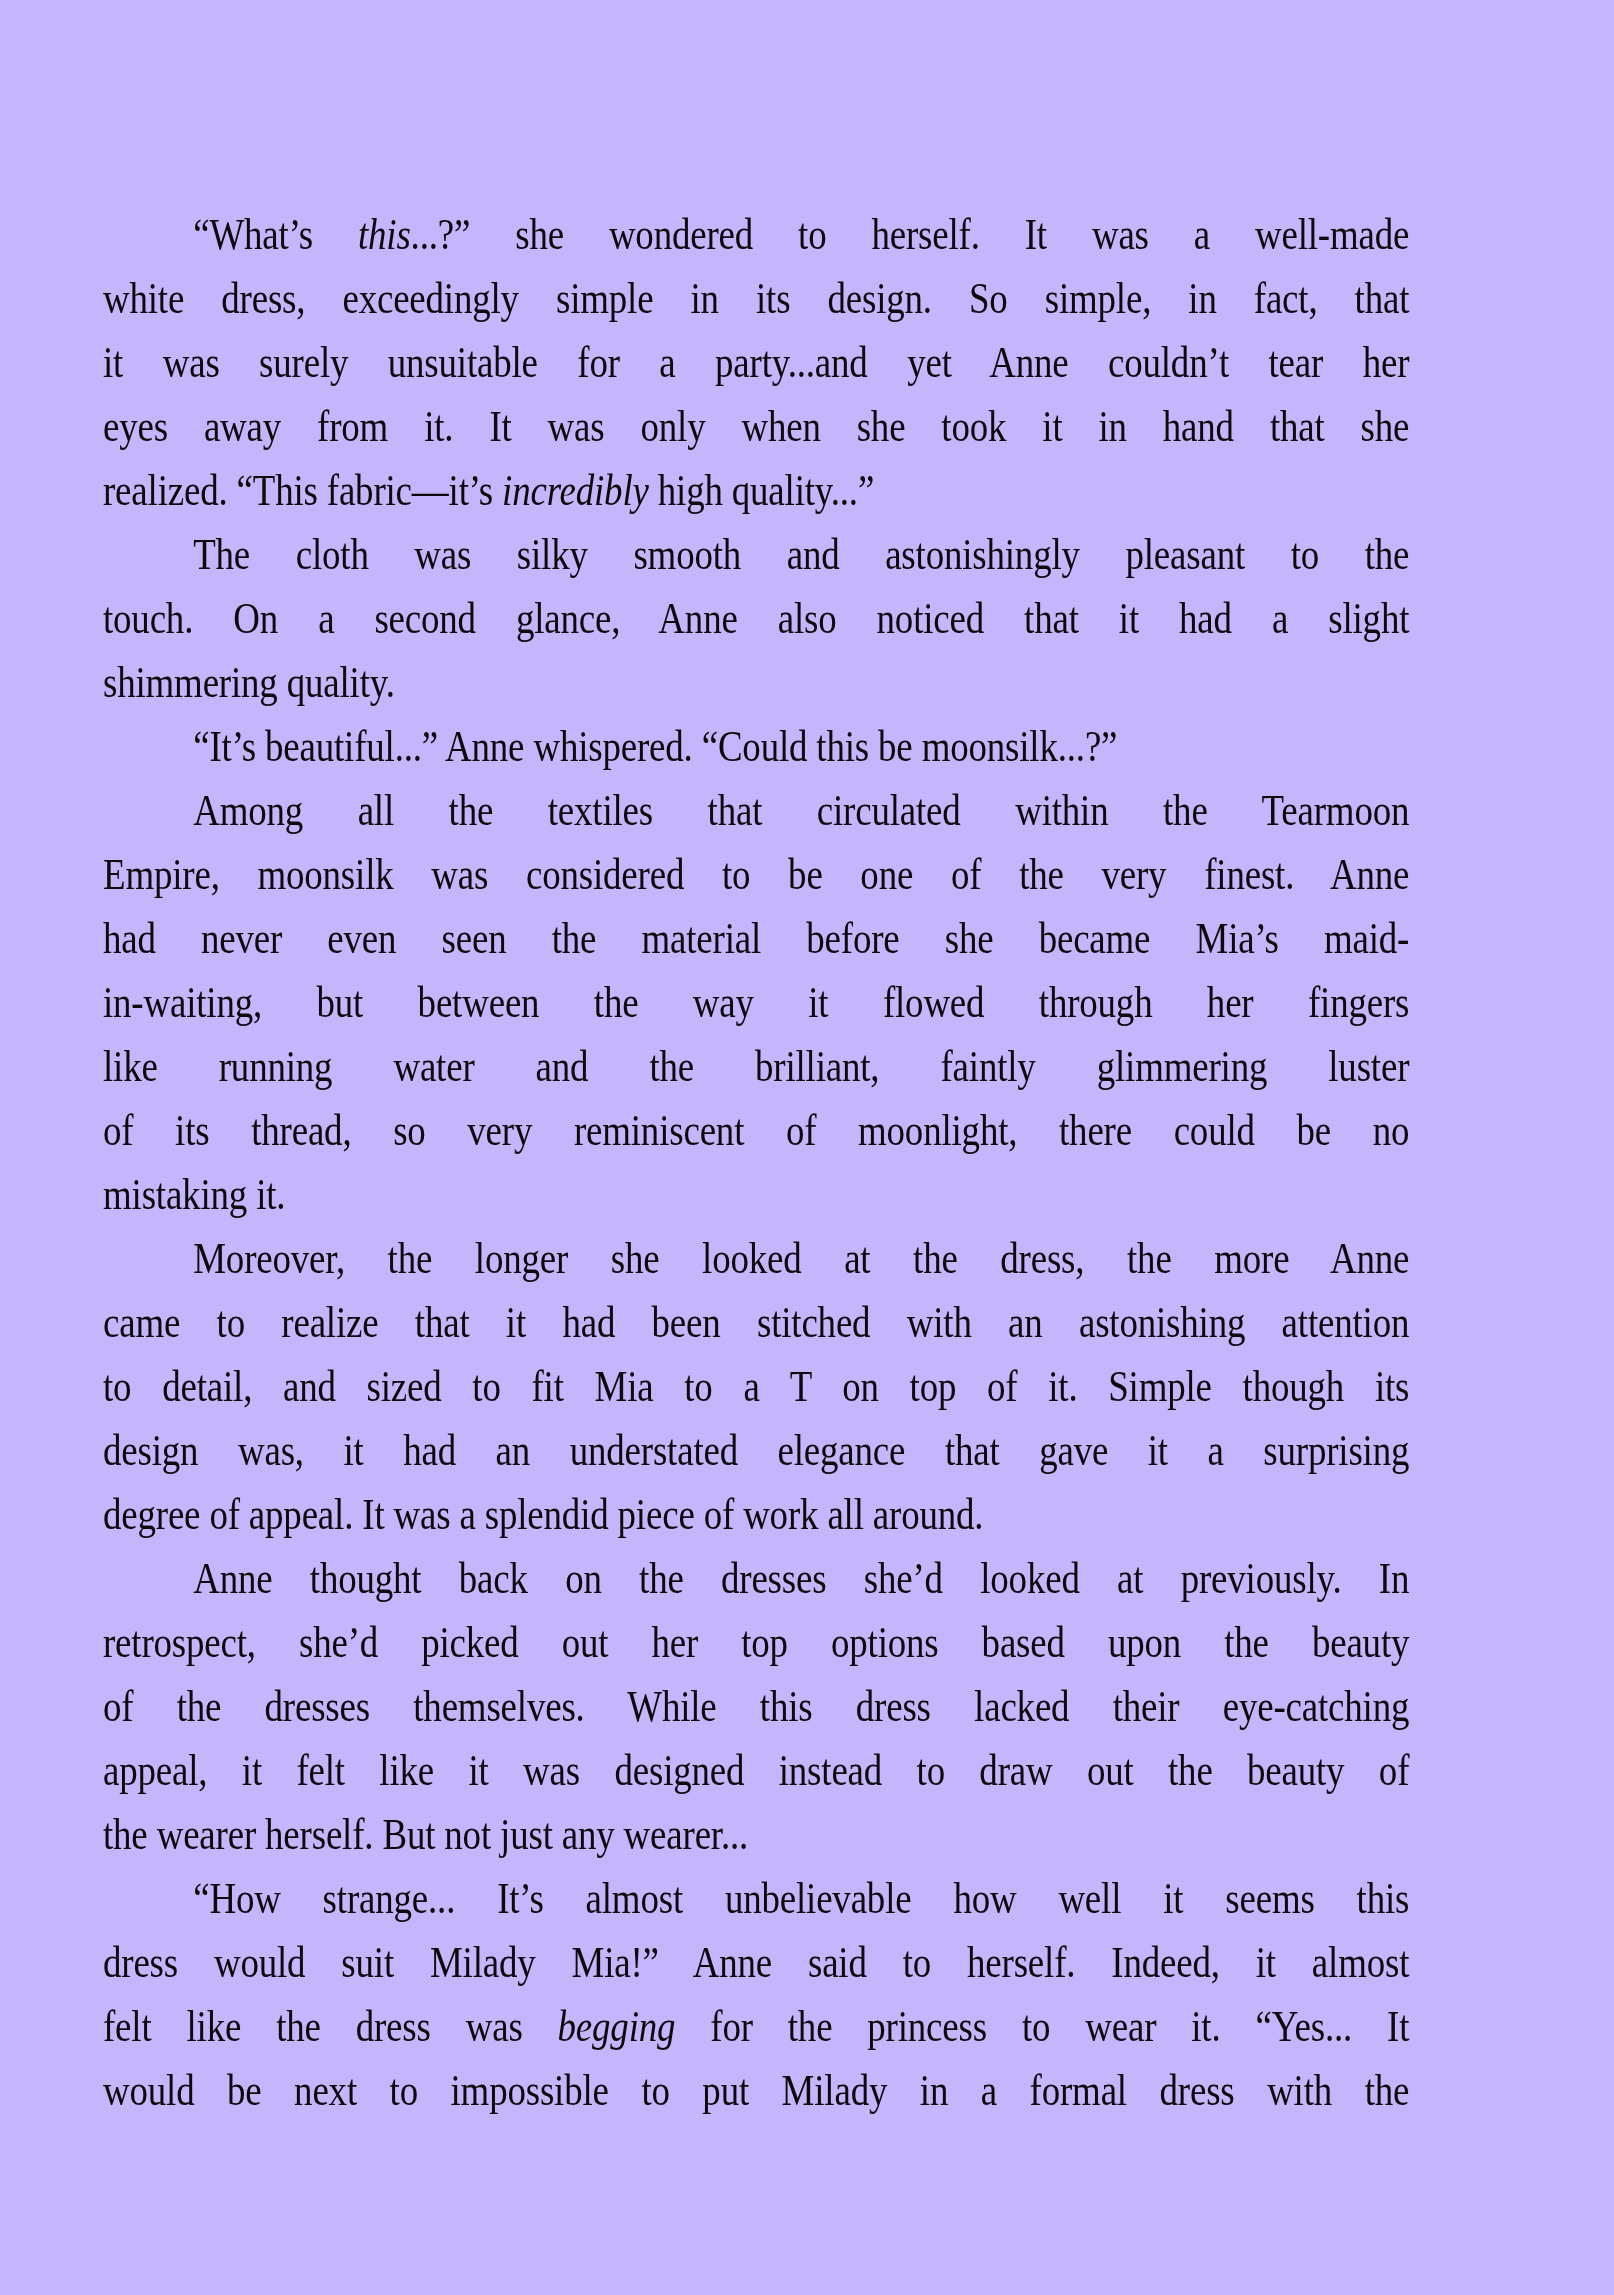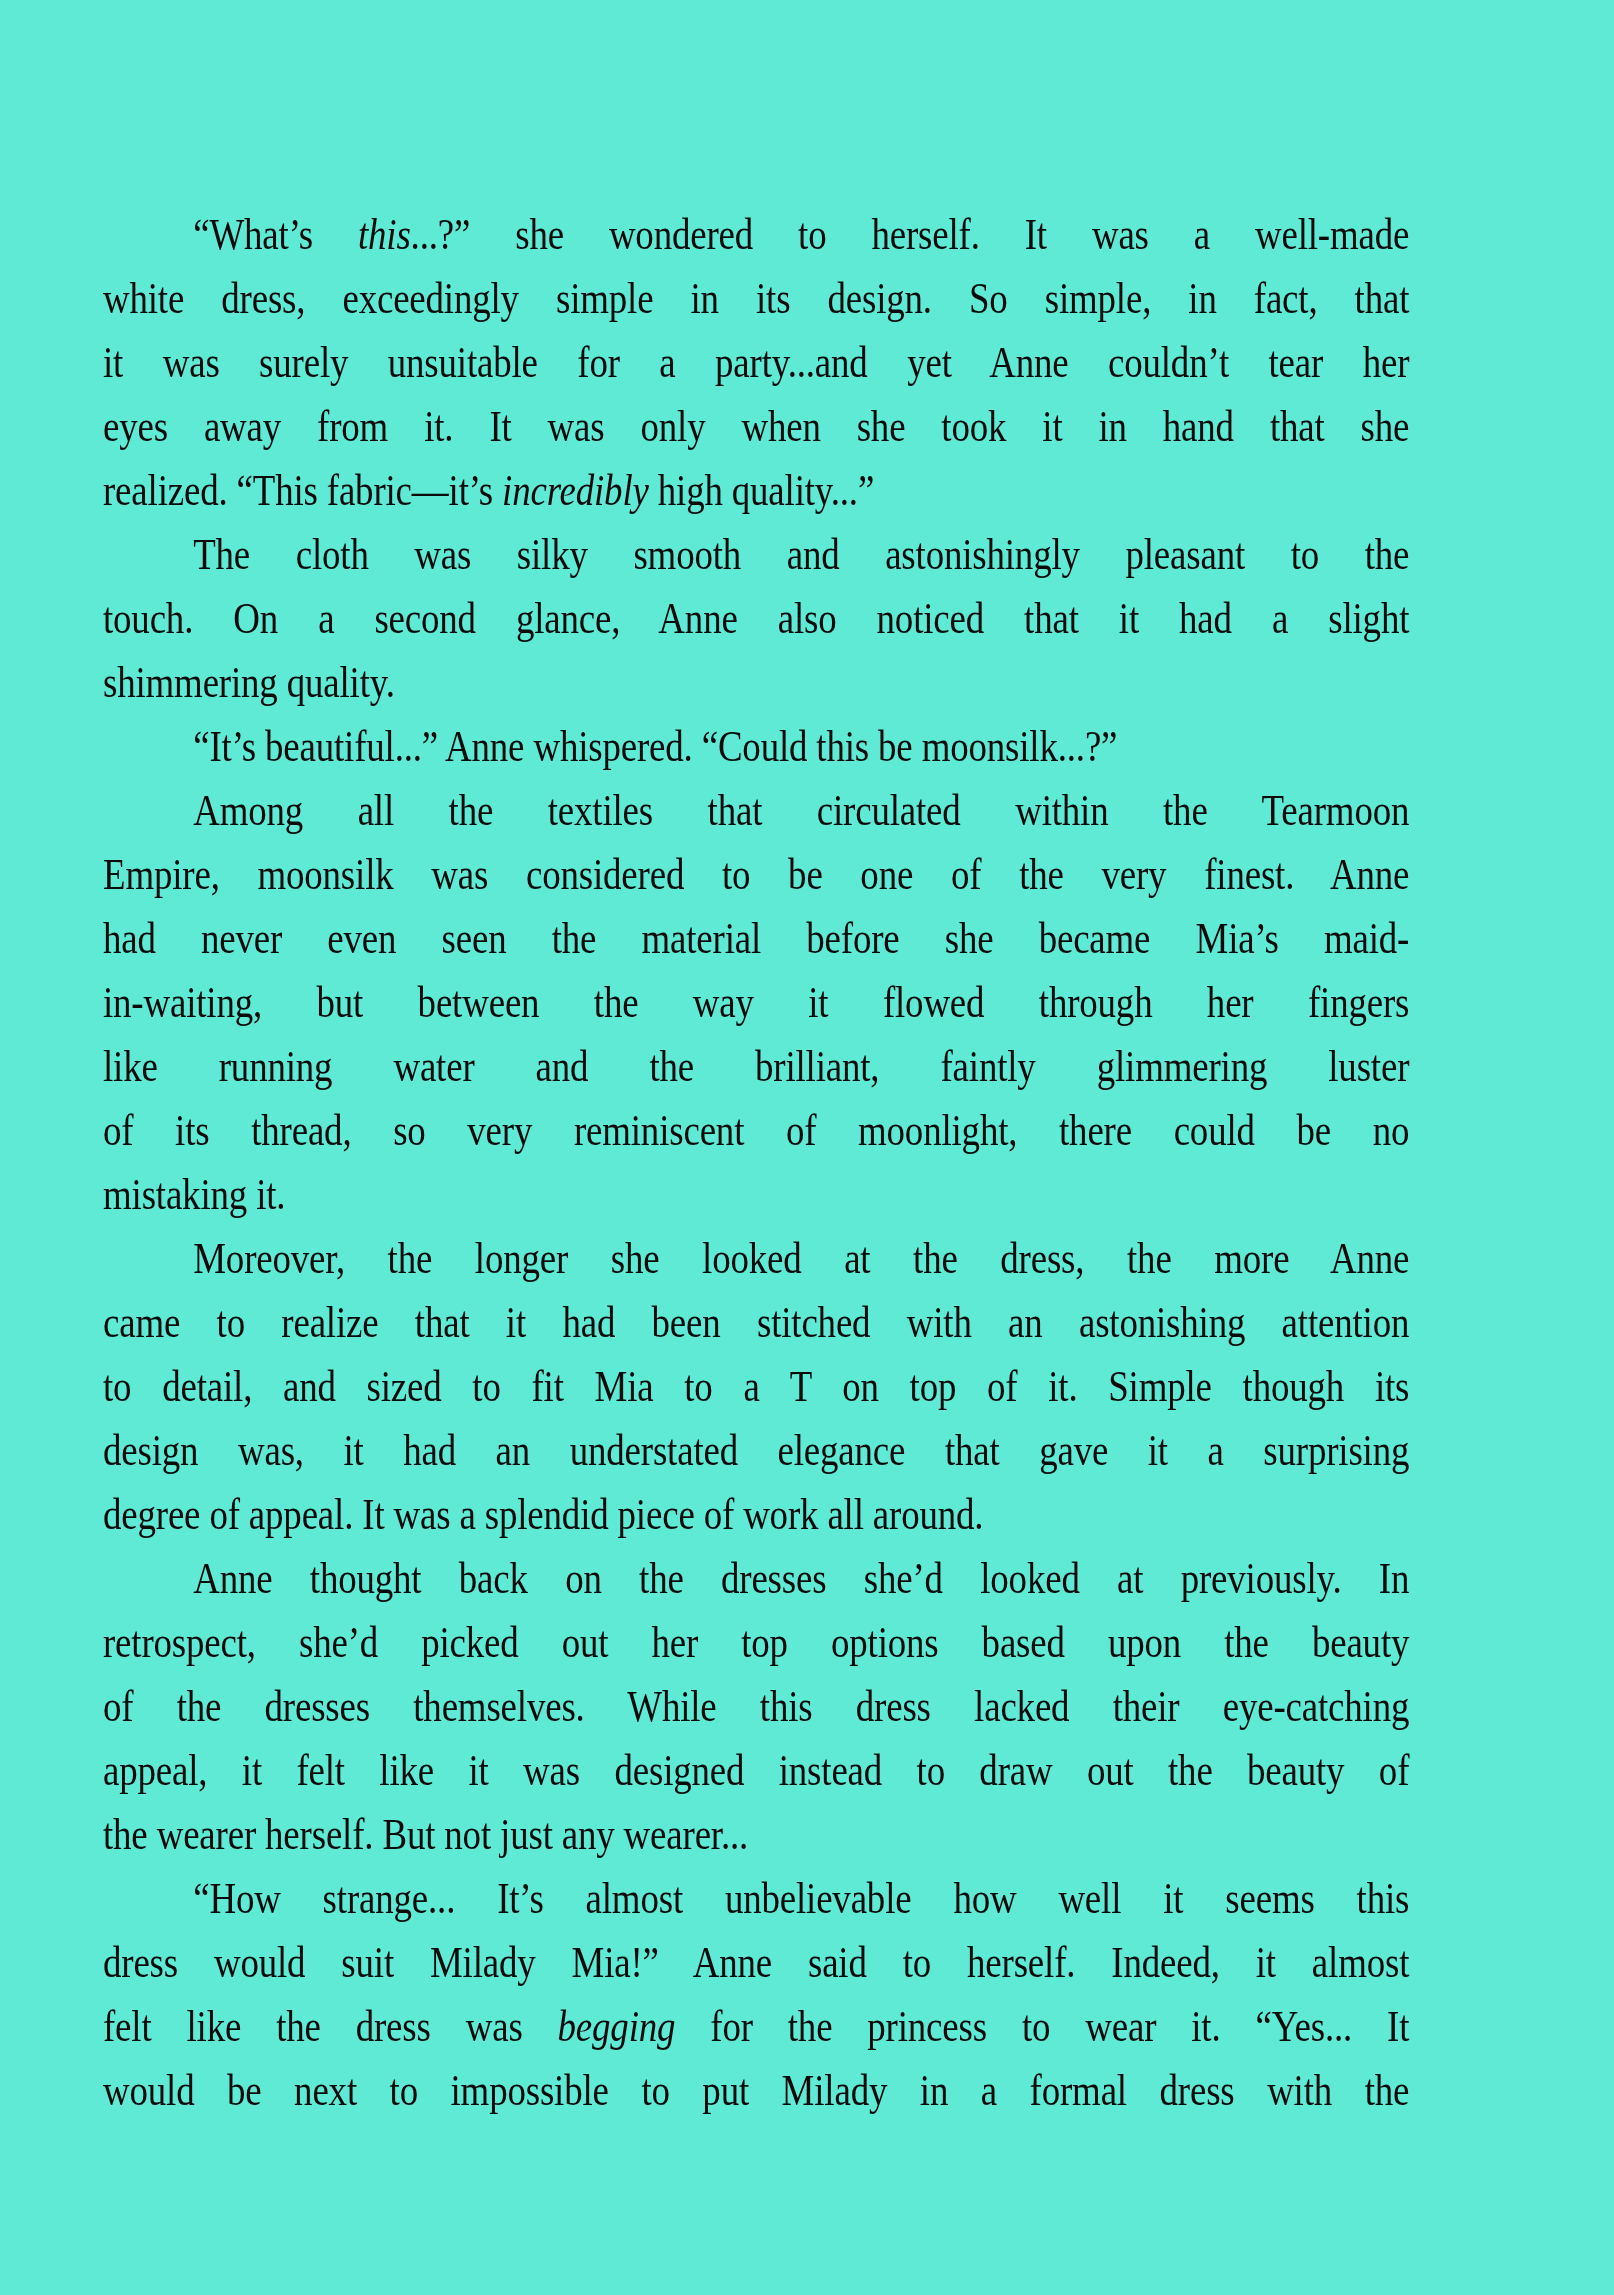--- a/index.html
+++ b/index.html
@@ -10,21 +10,21 @@
     width: 1614px;
     height: 2295px;
     background: #ffffff;
     overflow: hidden;
     position: relative;
     font-family: "Liberation Serif", serif;
   }
   .page {
     position: absolute;
     inset: 0;
-    background: #5eead4;
+    background: #c4b5fd;
   }
   
   .page-text {
     position: absolute;
     left: 103px;
     top: 202px;
     width: 1593px;               
     transform: scaleX(0.82);
     transform-origin: 0 0;
     color: #0b0b0b;

